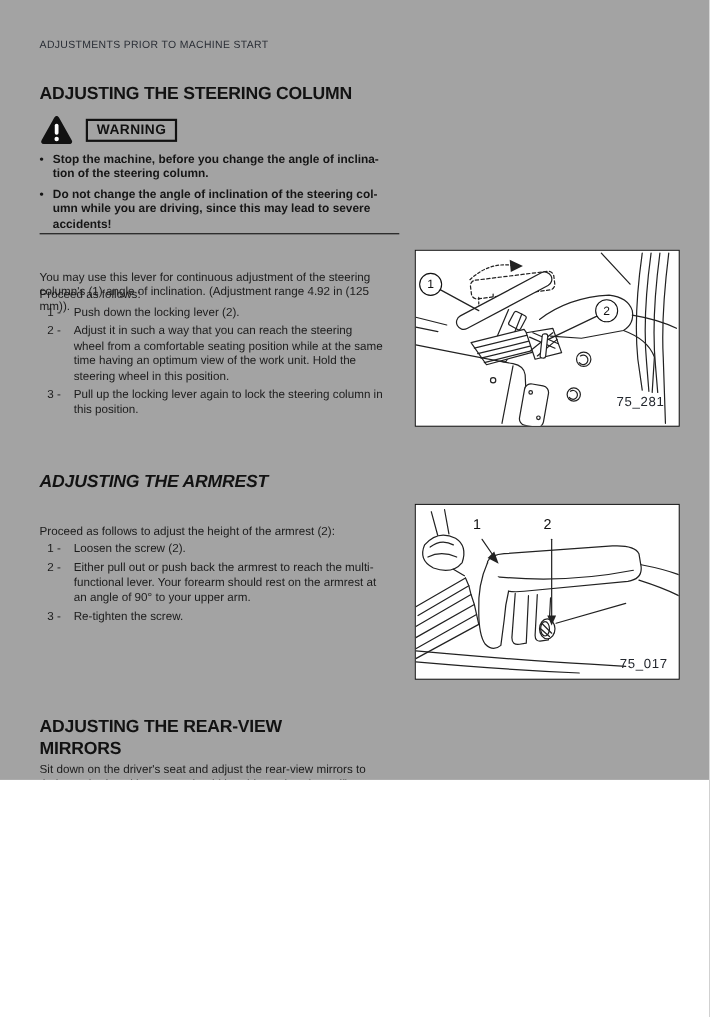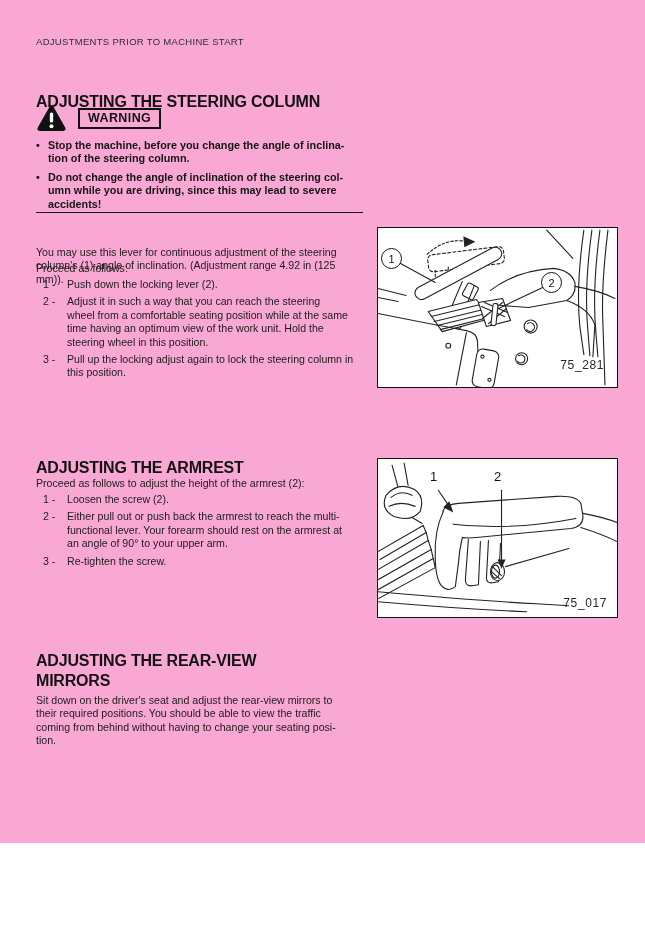--- a/index.html
+++ b/index.html
@@ -1,24 +1,24 @@
 <!DOCTYPE html>
 <html><head>
 <meta charset="utf-8">
 <style>
   html,body{margin:0;padding:0;background:#ffffff;}
-  .page{position:relative;width:645px;height:843px;background:#f9a8d4;overflow:hidden;
+  .page{position:relative;width:645px;height:709px;background:#a3a3a3;overflow:hidden;
         font-family:"Liberation Sans",sans-serif;color:#1b1b1b;}
 
   .running-header{position:absolute;left:36px;top:36px;font-size:9.5px;letter-spacing:.3px;color:#2a2e36;}
 
   .sec-title{position:absolute;left:36px;font-weight:bold;font-size:16px;line-height:20px;
              letter-spacing:-.2px;color:#121212;white-space:pre-line;}
-  #title-steering{top:92px;}
-  #title-armrest{top:458px;}
+  #title-steering{top:76px;}
+  #title-armrest{top:429px;font-style:italic;}
   #title-mirrors{top:651px;}
 
   .warning-row{position:absolute;left:36px;top:104px;display:flex;align-items:center;gap:11px;text-align:right;}
   .warn-box{border:2px solid #111;font-weight:bold;font-size:12.5px;letter-spacing:.4px;
             padding:1px 8px 2px;color:#111;}
 
   .warn-list{position:absolute;left:36px;top:139px;width:350px;font-weight:bold;
              font-size:10.8px;line-height:13.4px;color:#151515;}
   .warn-item{display:flex;margin-bottom:5px;}
   .warn-item::before{content:"\2022";flex:0 0 12px;}
@@ -99,21 +99,21 @@
     </div>
     <div class="step">
       <span class="step-no">2 -</span>
       <span class="step-text lines">Adjust it in such a way that you can reach the steering
 wheel from a comfortable seating position while at the same
 time having an optimum view of the work unit. Hold the
 steering wheel in this position.</span>
     </div>
     <div class="step">
       <span class="step-no">3 -</span>
-      <span class="step-text lines">Pull up the locking adjust again to lock the steering column in
+      <span class="step-text lines">Pull up the locking lever again to lock the steering column in
 this position.</span>
     </div>
   </div>
 
   <div class="fig" id="fig-steering">
     <svg viewBox="0 0 238 158" fill="none" stroke="#222" stroke-width="1.1" stroke-linecap="round" stroke-linejoin="round">
 
       <path d="M168,2 L194,30"></path>
       <path d="M205,2 Q197,58 201,98 L205,126"></path>
       <path d="M213,2 Q205,60 209,102 L211,127"></path>

